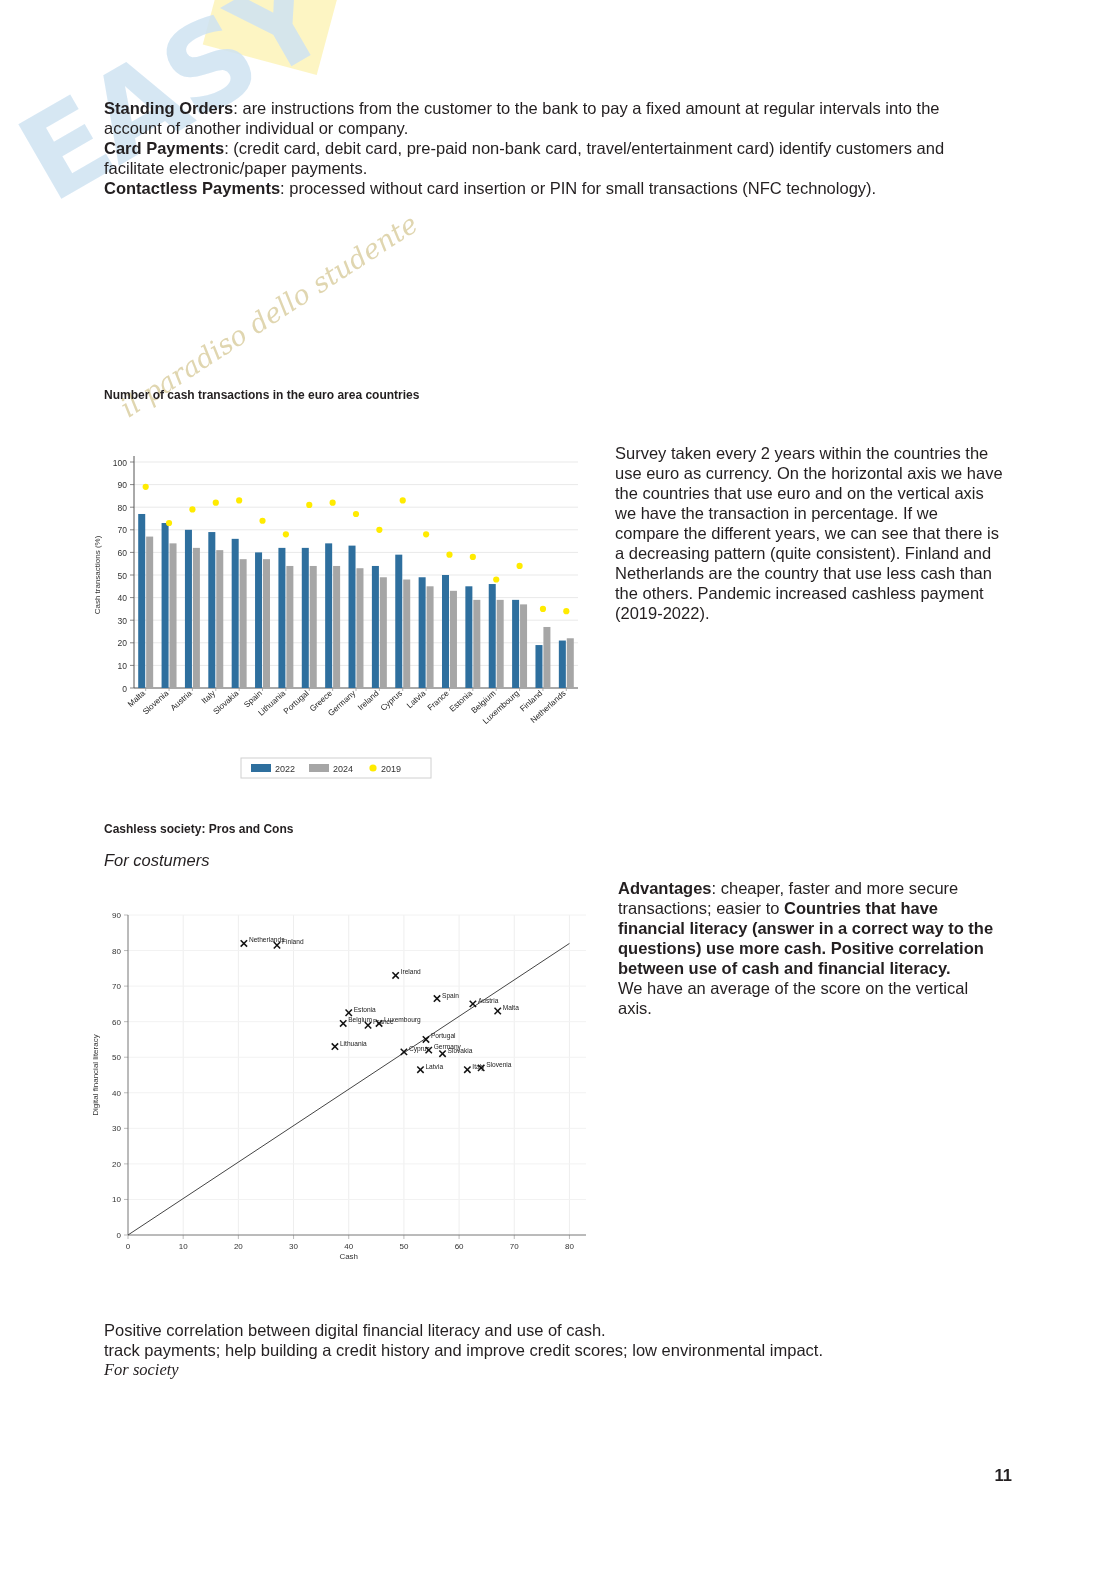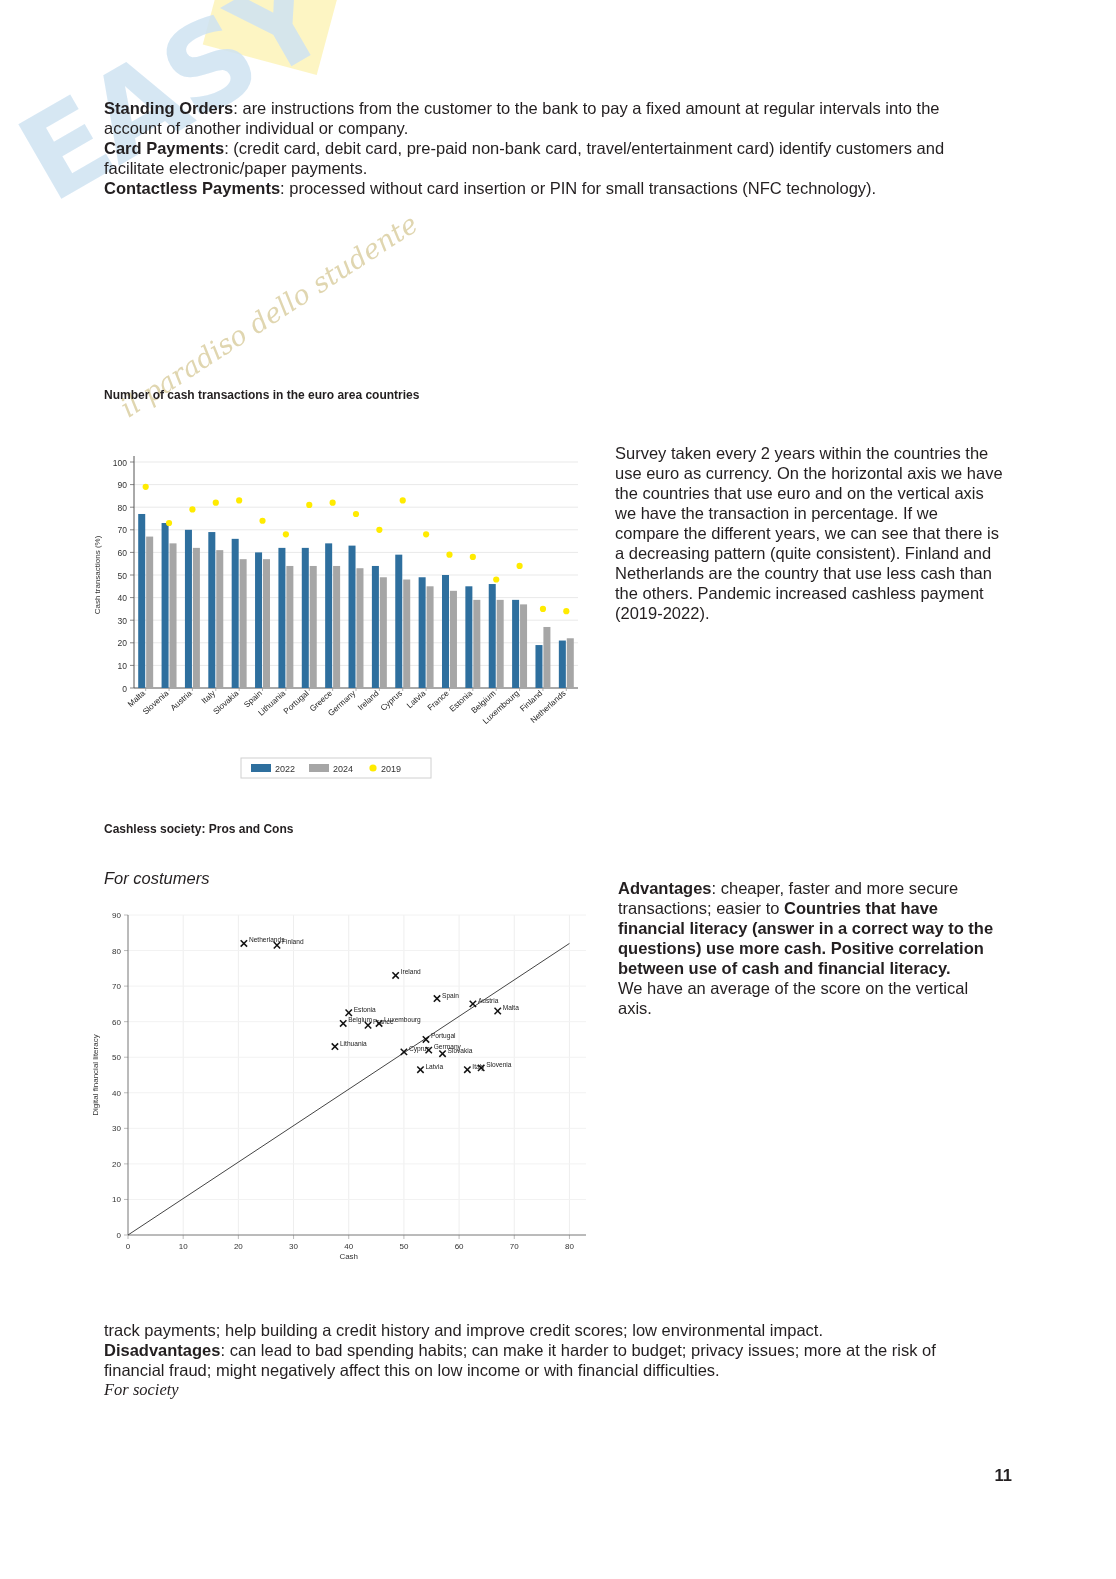--- a/index.html
+++ b/index.html
@@ -90,21 +90,21 @@
   .heading {
     position: absolute;
     font-size: 12px;
     font-weight: bold;
     color: #231f20;
   }
   #chart1-title { left: 104px; top: 388px; }
   #section-title { left: 104px; top: 822px; }
   #section-sub {
     position: absolute;
-    left: 104px; top: 869px;
+    left: 104px; top: 851px;
     font-size: 16.5px;
     font-style: italic;
     color: #231f20;
   }
 
   #side-note-1 {
     left: 615px;
     top: 443px;
     width: 388px;
   }
@@ -436,21 +436,21 @@
           <text x="400.1566265060241" y="161.88888888888889" font-size="6.6" fill="#222">Slovenia</text>
         </svg>
     </div>
 
     <div class="para" id="side-note-2">
       <span><b>Advantages</b><span>: cheaper, faster and more secure transactions; easier to </span><b>Countries that have financial literacy (answer in a correct way to the questions) use more cash. Positive correlation between use of cash and financial literacy.</b></span>
       <div>We have an average of the score on the vertical axis.</div>
     </div>
 
     <div class="para" id="bottom-block">
+      <div>Positive correlation between digital financial literacy and use of cash.</div>
       <div>track payments; help building a credit history and improve credit scores; low environmental impact.</div>
-      <div><b>Disadvantages</b><span>: can lead to bad spending habits; can make it harder to budget; privacy issues; more at the risk of financial fraud; might negatively affect this on low income or with financial difficulties.</span></div>
       <div class="italic-line">For society</div>
     </div>
 
     <div id="page-num">11</div>
 
   </div>
 </div>
 
 </body></html>

